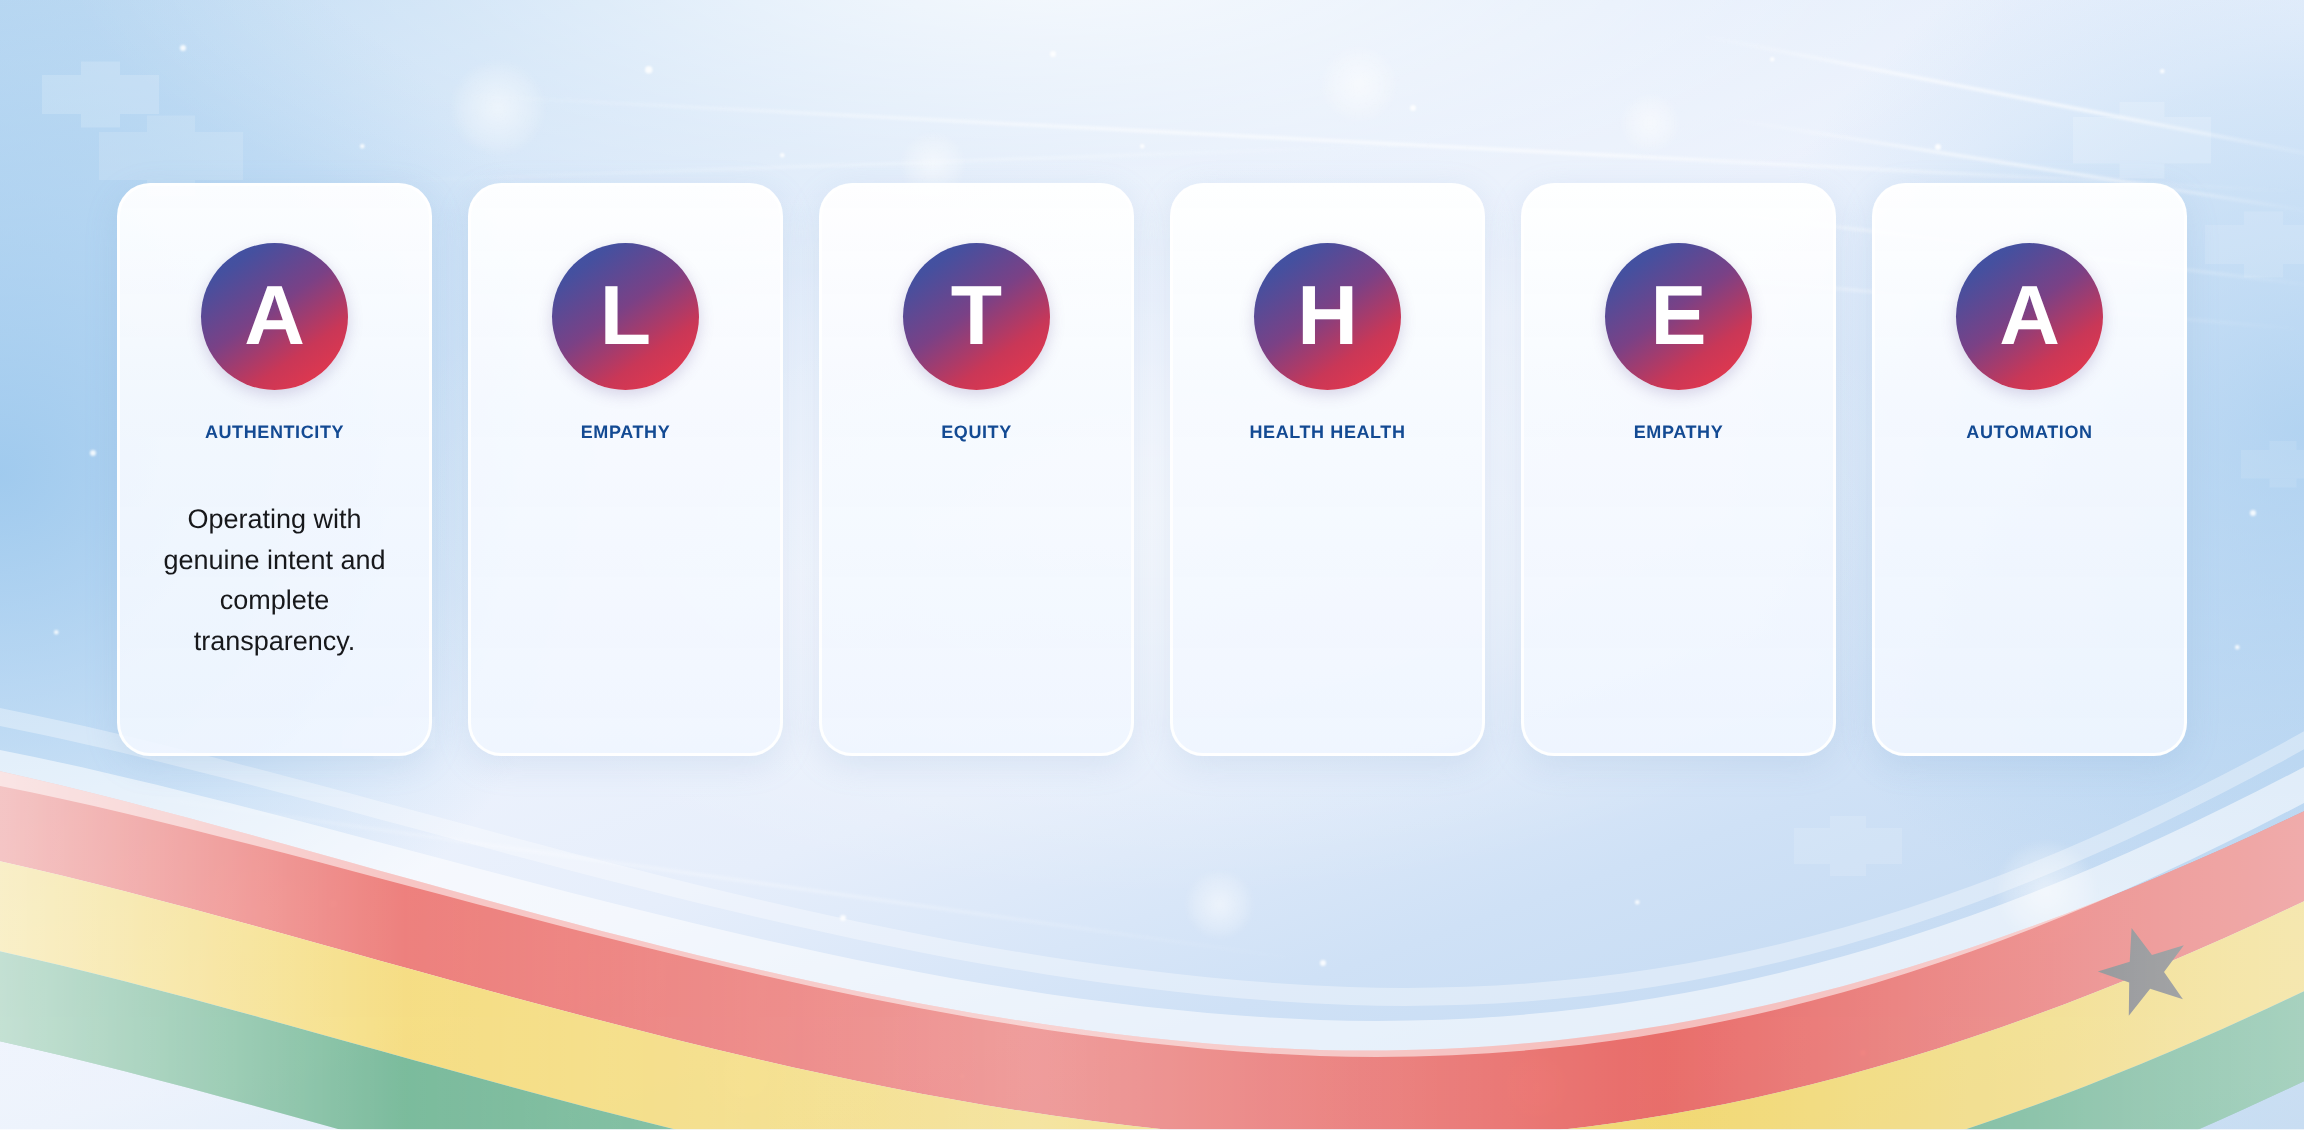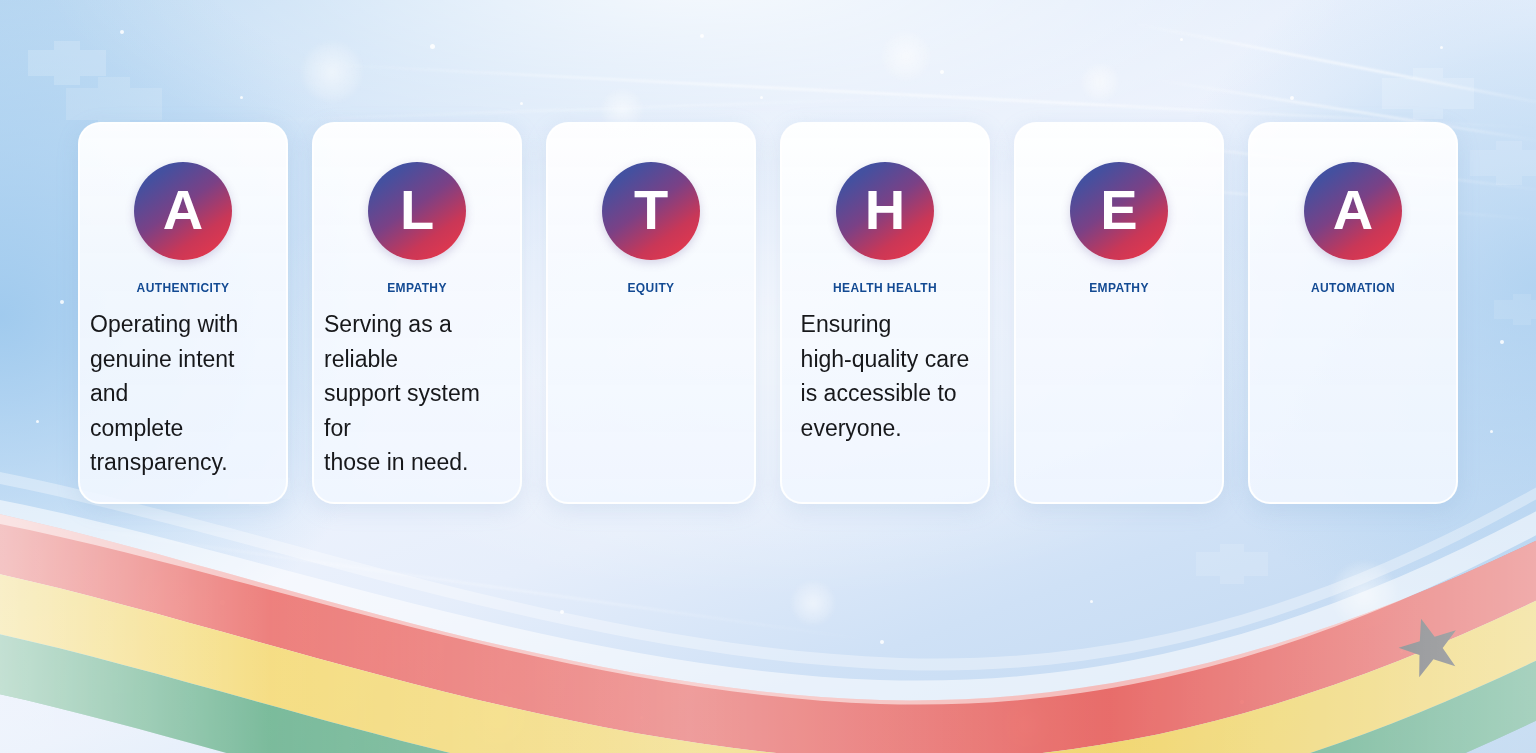--- a/index.html
+++ b/index.html
@@ -127,24 +127,25 @@
   .card-title{
     margin-top:21px;
     color:#134a93;
     font-size:12px;
     font-weight:bold;
     letter-spacing:.4px;
     text-align:center;
     white-space:nowrap;
   }
   .card-desc{
-    margin-top:12px;
+    margin-top:38px;
     color:#17181b;
-    font-size:23px;
+    font-size:18px;
     line-height:1.50;
+    text-align:center;
     white-space:pre-line;
   }
 </style>
 </head>
 <body>
 
 <div id="stage">
 
   <div class="bg-layer bg-corner-left"></div>
   <div class="bg-layer bg-corner-right"></div>
@@ -267,41 +268,34 @@
 genuine intent and
 complete
 transparency.</div>
     </div>
 
     <div class="card">
       <div class="badge">
         <span class="badge-letter">L</span>
       </div>
       <div class="card-title">EMPATHY</div>
-      <div class="card-desc">Serving as a reliable
-support system for
-those in need.</div>
     </div>
 
     <div class="card">
       <div class="badge">
         <span class="badge-letter">T</span>
       </div>
       <div class="card-title">EQUITY</div>
     </div>
 
     <div class="card">
       <div class="badge">
         <span class="badge-letter">H</span>
       </div>
       <div class="card-title">HEALTH HEALTH</div>
-      <div class="card-desc">Ensuring
-high-quality care
-is accessible to
-everyone.</div>
     </div>
 
     <div class="card">
       <div class="badge">
         <span class="badge-letter">E</span>
       </div>
       <div class="card-title">EMPATHY</div>
     </div>
 
     <div class="card">

